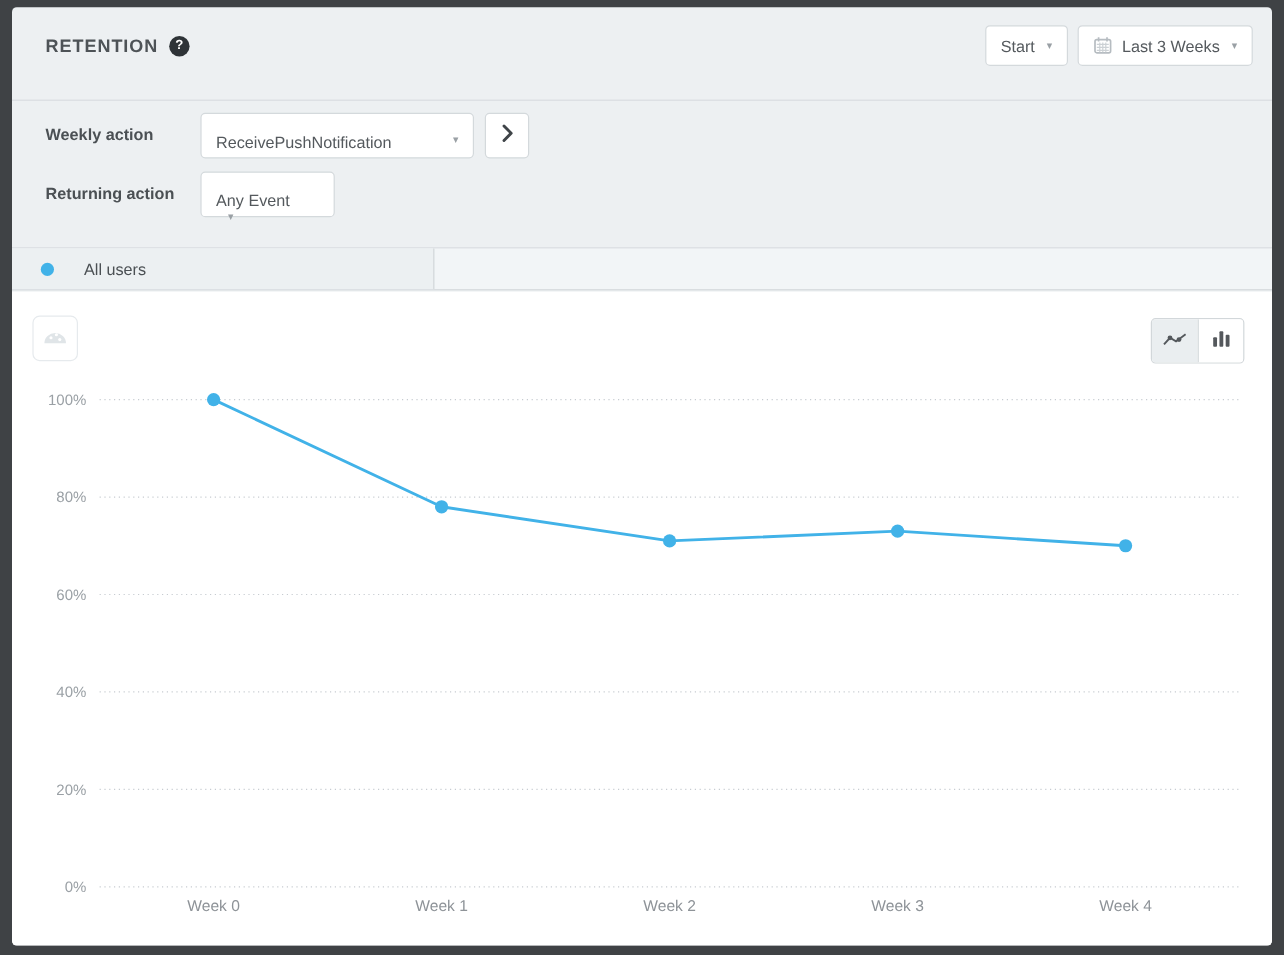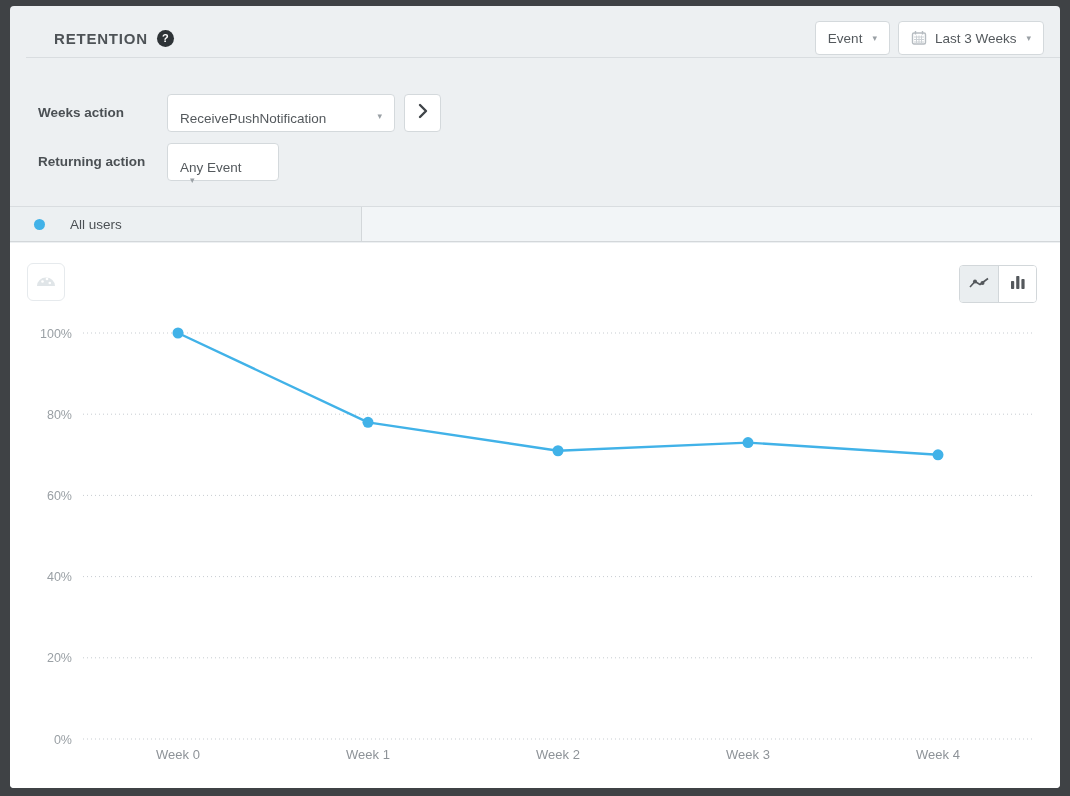--- a/index.html
+++ b/index.html
@@ -3,21 +3,21 @@
 <meta charset="utf-8">
 <style>
   * { margin:0; padding:0; box-sizing:border-box; }
   html,body { width:1070px; height:796px; }
   body { background:#3f4245; font-family:"Liberation Sans", sans-serif; position:relative; }
 
   .panel { position:absolute; left:10px; top:6px; width:1050px; height:782px;
            background:#edf0f2; border-radius:4px; overflow:hidden; }
 
   
-  .hdr { position:absolute; left:16px; top:0; right:0; height:52px; border-bottom:1px solid #d9dde0; }
+  .hdr { position:absolute; left:0; top:0; right:0; height:78px; border-bottom:1px solid #d9dde0; }
   .hdr-title { position:absolute; left:28px; top:0; height:64px; display:flex; align-items:center; gap:9px; }
   .hdr-title .ttl { font-size:15px; font-weight:600; letter-spacing:0.8px; color:#4e5357; }
   .help-ic { width:17px; height:17px; border-radius:50%; background:#2e3337; color:#fff;
              font-size:11px; font-weight:700; display:flex; align-items:center; justify-content:center; cursor:pointer; }
   .hdr-actions { position:absolute; right:16px; top:15px; display:flex; gap:8px; }
   .btn { background:#fff; border:1px solid #d4d9dc; border-radius:4px; height:34px;
          display:flex; align-items:center; font-size:13.5px; color:#54595d; padding:0 12px; cursor:pointer; }
   .caret { font-size:9px; color:#9aa0a5; margin-left:10px; }
   .cal-ic { margin-right:8px; display:flex; }
 
@@ -65,21 +65,21 @@
 
 <div class="panel">
 
   <div class="hdr">
     <div class="hdr-title">
       <span class="ttl">RETENTION</span>
       <span class="help-ic">?</span>
     </div>
     <div class="hdr-actions">
       <div class="btn">
-        <span>Event</span>
+        <span>Start</span>
         <span class="caret">▾</span>
       </div>
       <div class="btn">
         <span class="cal-ic">
           <svg width="16" height="16" viewBox="0 0 16 16">
             <rect x="1.5" y="3" width="13" height="11" rx="1.5" fill="none" stroke="#b6bcc1" stroke-width="1.4"></rect>
             <line x1="4.5" y1="1" x2="4.5" y2="4.5" stroke="#b6bcc1" stroke-width="1.4"></line>
             <line x1="11.5" y1="1" x2="11.5" y2="4.5" stroke="#b6bcc1" stroke-width="1.4"></line>
             <line x1="3" y1="7" x2="13" y2="7" stroke="#ccd1d5" stroke-width="1"></line>
             <line x1="3" y1="9.5" x2="13" y2="9.5" stroke="#ccd1d5" stroke-width="1"></line>
@@ -88,21 +88,21 @@
             <line x1="8" y1="5.5" x2="8" y2="13.5" stroke="#ccd1d5" stroke-width="1"></line>
             <line x1="10.5" y1="5.5" x2="10.5" y2="13.5" stroke="#ccd1d5" stroke-width="1"></line>
           </svg>
         </span>
         <span>Last 3 Weeks</span>
         <span class="caret">▾</span>
       </div>
     </div>
   </div>
 
-  <div class="filter-label lbl-start">Weeks action</div>
+  <div class="filter-label lbl-start">Weekly action</div>
   <div class="dd dd-start">
     <span>ReceivePushNotification</span>
     <span class="caret">▾</span>
   </div>
   <div class="next-btn">
     <span>
       <svg width="10" height="16" viewBox="0 0 10 16">
         <polyline points="2,2 8,8 2,14" fill="none" stroke="#3f4448" stroke-width="2.4" stroke-linecap="round" stroke-linejoin="round"></polyline>
       </svg>
     </span>

